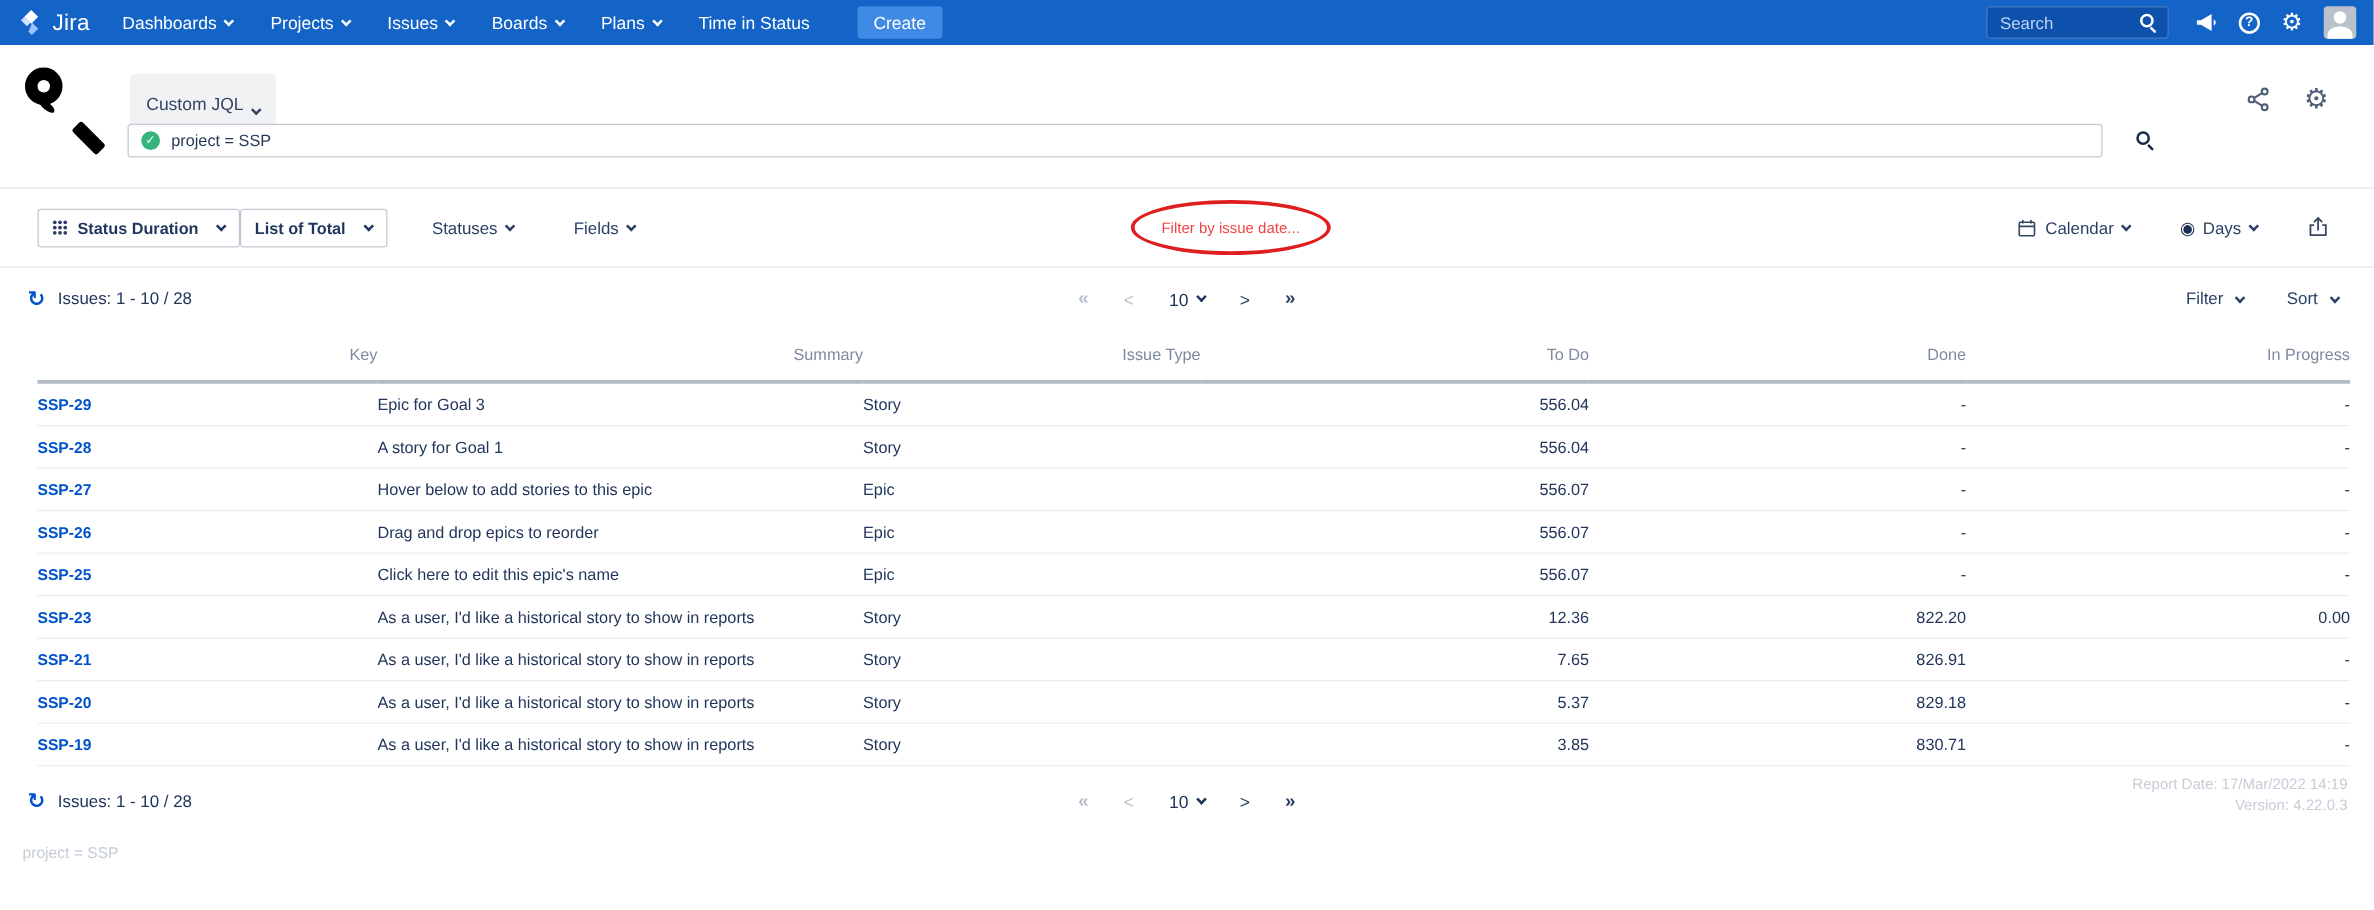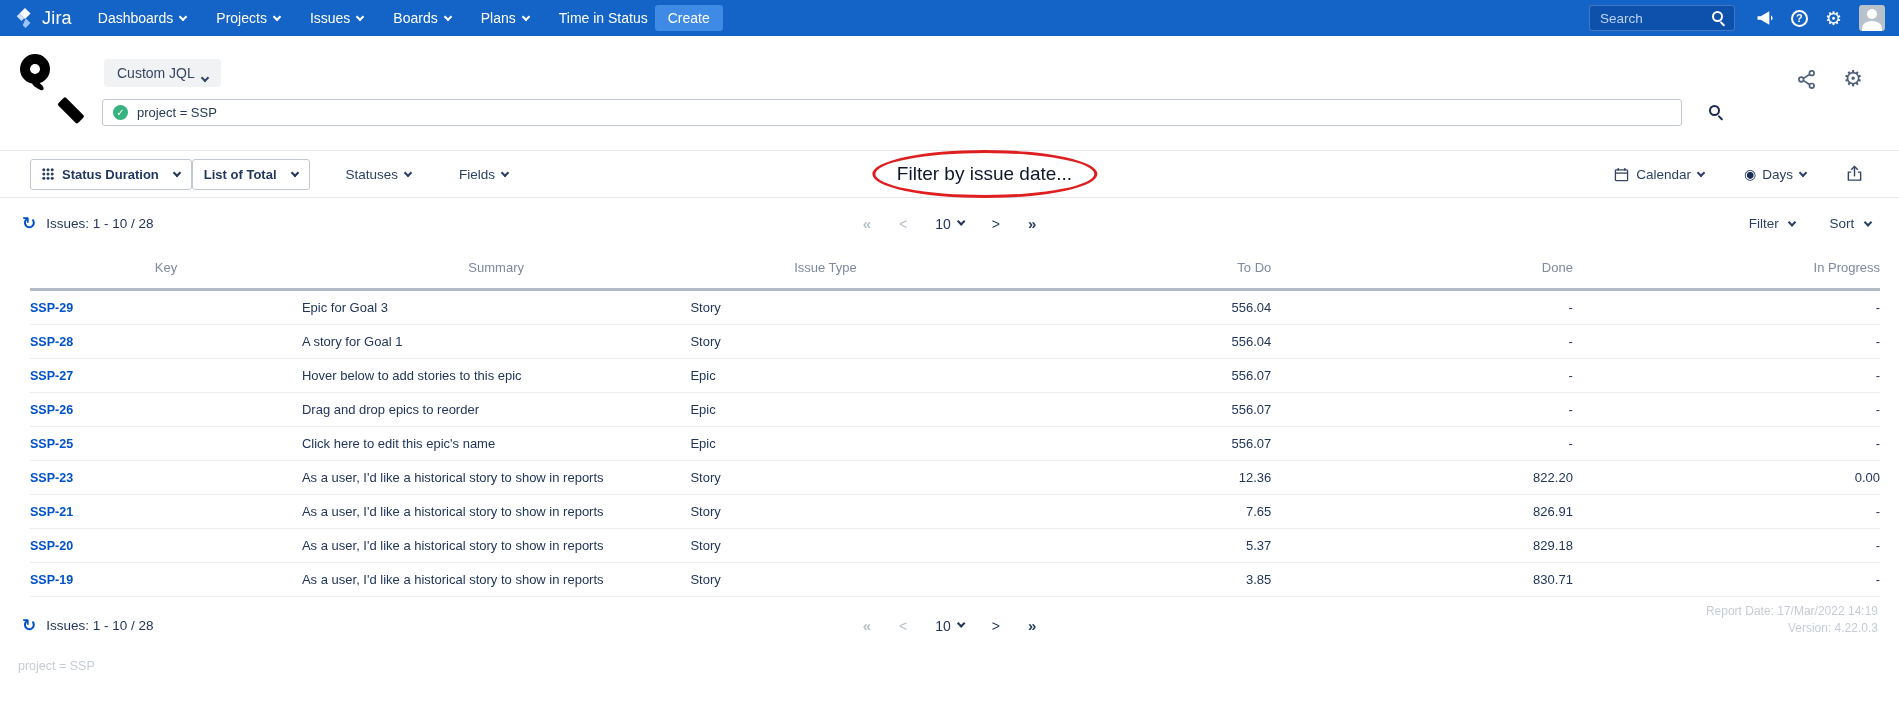--- a/index.html
+++ b/index.html
@@ -11,72 +11,72 @@
     width:1899px;height:728px;overflow:hidden;background:#fff;
     font-family:"Liberation Sans","DejaVu Sans",sans-serif;color:var(--text-navy);
   }
   
   .topnav{height:36px;background:var(--nav-bg);display:flex;align-items:center;padding:0 14px;color:#fff}
   .brand{display:flex;align-items:center;gap:6px;margin-right:26px;cursor:pointer}
   .brand-name{font-size:18px;font-weight:500;letter-spacing:.2px}
   .nav-menu{display:flex;gap:30px}
   .nav-item{font-size:14px;color:#fff;display:flex;align-items:center;cursor:pointer;white-space:nowrap}
   .chev{display:inline-block;width:6px;height:6px;border-right:2px solid currentColor;border-bottom:2px solid currentColor;transform:rotate(45deg);margin:-3px 0 0 7px;vertical-align:middle}
-  .create-btn{margin-left:7px;background:#3E8AE4;color:#fff;border:none;border-radius:3px;font-size:14px;padding:5px 13px;cursor:pointer;font-family:inherit}
+  .create-btn{margin-left:38px;background:#3E8AE4;color:#fff;border:none;border-radius:3px;font-size:14px;padding:5px 13px;cursor:pointer;font-family:inherit}
   .nav-right{margin-left:auto;display:flex;align-items:center;gap:17px}
   .nav-search{width:146px;height:26px;background:#0E51AD;border:1px solid rgba(255,255,255,.22);border-radius:3px;display:flex;align-items:center;padding:0 8px;margin-right:4px}
   .nav-search input{flex:1;background:transparent;border:none;outline:none;color:#fff;font-size:13.5px;font-family:inherit;min-width:0}
   .nav-search input::placeholder{color:#BCD3F5}
   .mag{position:relative;display:inline-block;width:14px;height:14px;color:#fff}
   .mag::before{content:'';position:absolute;left:0;top:0;width:7px;height:7px;border:2px solid currentColor;border-radius:50%}
   .mag::after{content:'';position:absolute;left:9.5px;top:9.5px;width:6px;height:2.2px;background:currentColor;border-radius:1px;transform:rotate(45deg);transform-origin:0 0}
   .help-icon{width:17px;height:17px;border:2px solid #fff;border-radius:50%;color:#fff;font-weight:bold;font-size:11px;display:flex;align-items:center;justify-content:center;cursor:pointer}
   .nav-gear{font-size:19px;color:#fff;cursor:pointer;line-height:1}
   .avatar{width:26px;height:26px;background:#B9C1CA;border-radius:3px;position:relative;overflow:hidden;cursor:pointer}
   .avatar::before{content:'';position:absolute;left:8px;top:4px;width:10px;height:10px;background:#fff;border-radius:50%}
   .avatar::after{content:'';position:absolute;left:3px;top:16px;width:20px;height:14px;background:#fff;border-radius:50% 50% 0 0}
   
   .header{position:relative;height:114px;background:#fff}
   .biglens{position:absolute;left:18px;top:16px;width:70px;height:80px}
   .biglens .lens{position:absolute;left:2px;top:2px;width:30px;height:30px;border:10px solid #000;border-radius:50%;background:#fff}
   .biglens .glint{position:absolute;left:12px;top:30px;width:15px;height:6px;background:#000;border-radius:50%;transform:rotate(38deg)}
   .biglens .handle{position:absolute;left:43px;top:43px;width:28px;height:11px;background:#000;border-radius:2px;transform:rotate(45deg);transform-origin:0 50%}
-  .jql-mode-btn{position:absolute;left:104px;top:23px;background:#F1F2F4;border:none;border-radius:4px;color:#344563;font-size:14px;padding:6px 13px;display:flex;align-items:flex-end;cursor:pointer;font-family:inherit}
+  .jql-mode-btn{position:absolute;left:104px;top:23px;background:#F1F2F4;border:none;border-radius:4px;color:#344563;font-size:14px;padding:16px 13px;display:flex;align-items:flex-end;cursor:pointer;font-family:inherit}
   .jql-row{position:absolute;left:102px;top:63px;width:1580px;height:27px;border:1px solid #C2C8D2;border-radius:3px;background:#fff;display:flex;align-items:center;padding:0 10px;gap:9px}
   .jql-valid{width:15px;height:15px;border-radius:50%;background:var(--success-green);color:#fff;font-size:10px;display:flex;align-items:center;justify-content:center;flex:none}
   .jql-text{font-size:13px;color:#253858}
   .jql-search-btn{position:absolute;left:1703px;top:68px;color:#172B4D;background:none;border:none;cursor:pointer}
   .mag.dark{color:#172B4D}
   .header-icons{position:absolute;right:36px;top:32px;display:flex;align-items:center;gap:26px}
   .hdr-gear{font-size:22px;color:#505F79;line-height:1;cursor:pointer}
   
-  .toolbar{height:48px;border-top:1px solid #E4E6EA;border-bottom:1px solid #E4E6EA;display:flex;align-items:center;padding:0 30px;position:relative;background:#fff}
+  .toolbar{height:64px;border-top:1px solid #E4E6EA;border-bottom:1px solid #E4E6EA;display:flex;align-items:center;padding:0 30px;position:relative;background:#fff}
   .tb-btn{display:flex;align-items:center;gap:8px;border:1px solid #C2C8D2;border-radius:3px;background:#fff;color:#1F355E;font-weight:bold;font-size:13px;padding:7px 11px;cursor:pointer;font-family:inherit}
   .tb-link{display:flex;align-items:center;color:#2A3F63;font-size:13.5px;cursor:pointer;background:none;border:none;font-family:inherit}
   .ml12{}.ml30{margin-left:30px}.ml36{margin-left:36px}
   .date-filter-wrap{position:absolute;left:calc(50% + 35px);top:50%;transform:translate(-50%,-50%)}
-  .date-filter{color:#0f172a;font-size:19px;cursor:text;white-space:nowrap}
+  .date-filter{color:#ef4444;font-size:12px;cursor:text;white-space:nowrap}
   .annotation-ellipse{position:absolute;left:-25px;right:-25px;top:-13px;bottom:-13px;border:3.5px solid var(--annotation-red);border-radius:50%;pointer-events:none}
   .tb-right{position:absolute;right:30px;display:flex;align-items:center;gap:28px;color:#2A3F63}
   .watch-glyph{font-size:14px;margin-right:6px;color:#1B2F55}
   
   .res-row{position:relative;height:50px}
   .res-left{position:absolute;left:22px;top:50%;transform:translateY(-50%);display:flex;align-items:center;gap:10px}
   .refresh{color:var(--link);font-size:17px;font-weight:bold;cursor:pointer;line-height:1}
   .issues-count{font-size:13.5px;color:#22365C}
   .pager{position:absolute;left:50%;top:50%;transform:translate(-50%,-50%);display:flex;align-items:center;gap:28px;font-size:14px}
   .pg-dis{color:#B7BFCA;cursor:default}
   .pg-on{color:#2A3F63;cursor:pointer}
   .pg-last{font-weight:bold;font-size:15px}
   .pg-size{display:flex;align-items:center;color:#22365C;cursor:pointer}
   .res-right{position:absolute;right:28px;top:50%;transform:translateY(-50%);display:flex;align-items:center;gap:34px;color:#2A3F63;font-size:13.5px}
   
   .table-wrap{margin:0 19px 0 30px}
   table{width:100%;border-collapse:collapse;table-layout:fixed}
-  th{font-weight:400;color:#7D8AA0;font-size:13px;text-align:center;padding:12px 0 13px;border-bottom:3px solid #B3BAC5}
+  th{font-weight:400;color:#7D8AA0;font-size:13px;text-align:right;padding:12px 0 13px;border-bottom:3px solid #B3BAC5}
   td{font-size:13px;color:#22365C;padding:9px 0;border-bottom:1px solid #EBEDF1;overflow:hidden;white-space:nowrap;text-overflow:ellipsis}
   th.num,td.num{text-align:right}
   a.key-link{color:var(--link);font-weight:700;font-size:12.5px;text-decoration:none;cursor:pointer}
   
   .foot-row{position:relative;height:52px;margin-top:2px}
   .foot-meta{position:absolute;right:21px;top:4px;text-align:right;color:#C6CCD6;font-size:12px;line-height:17px}
   .jql-echo{margin:8px 0 0 18px;color:#C6CCD6;font-size:12.5px}
   svg{display:block}
 </style>
 </head>

